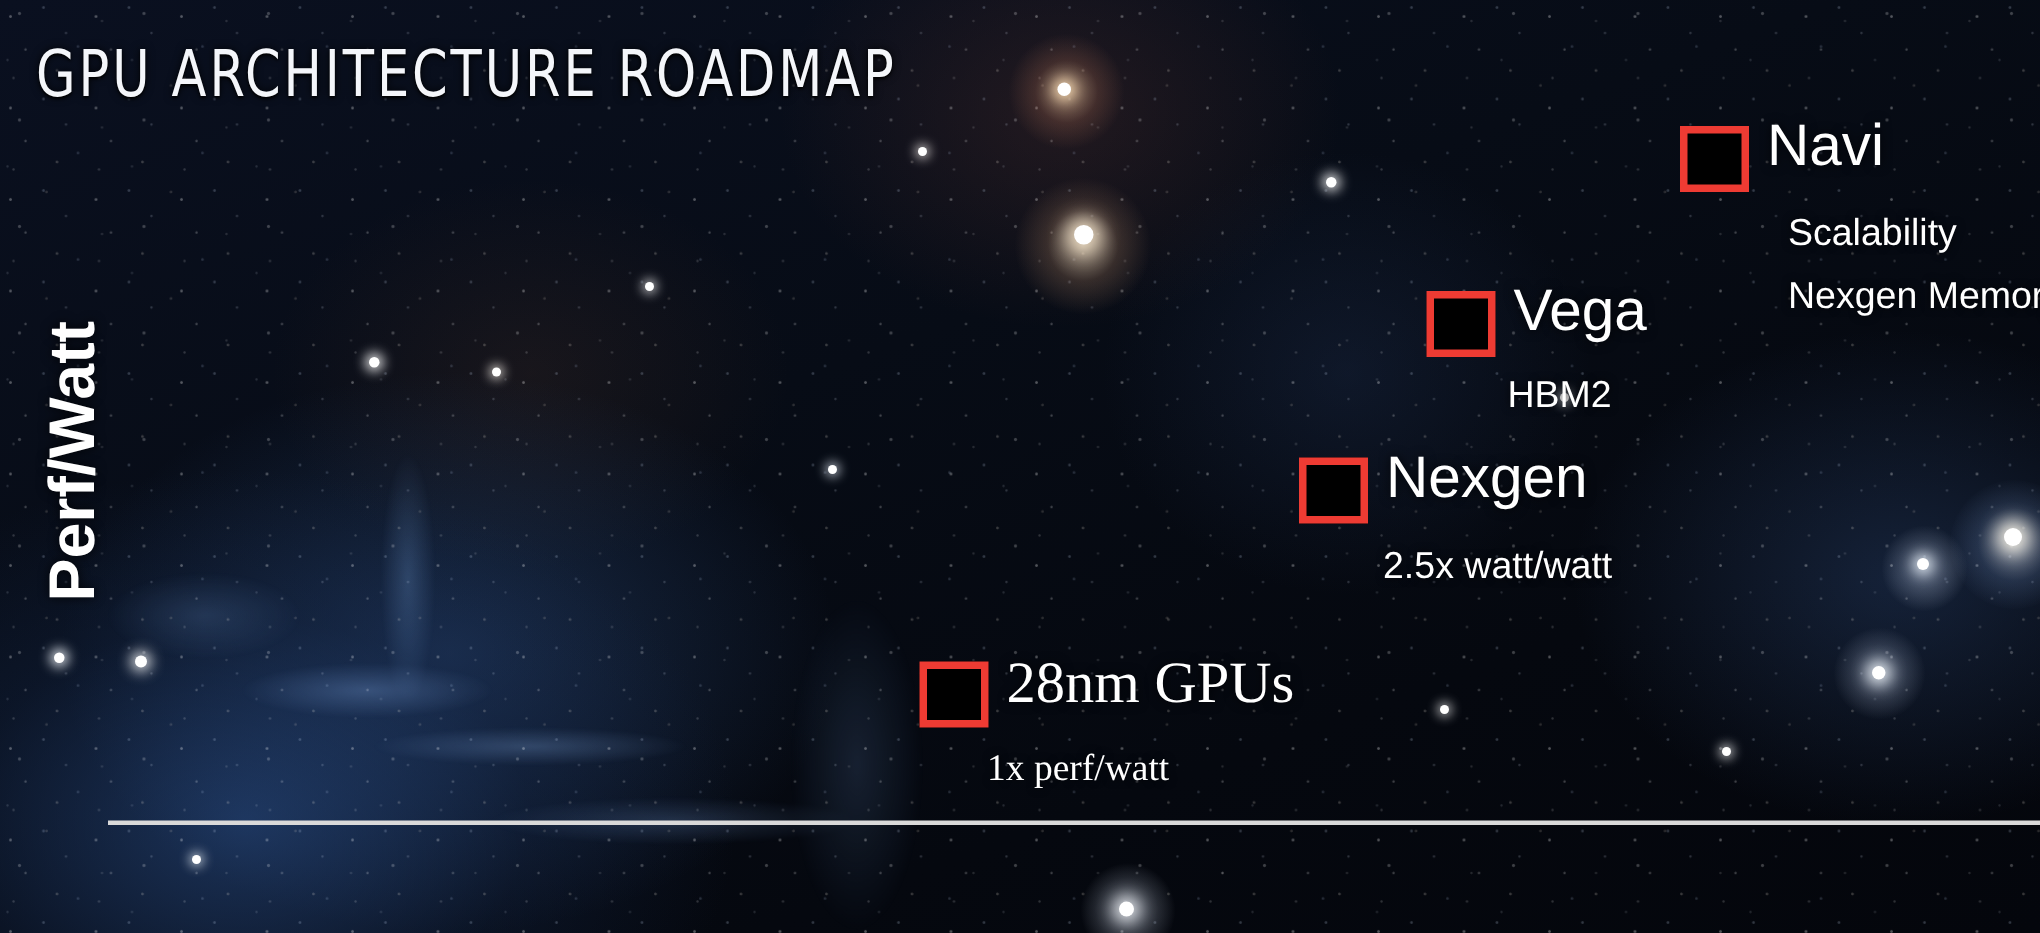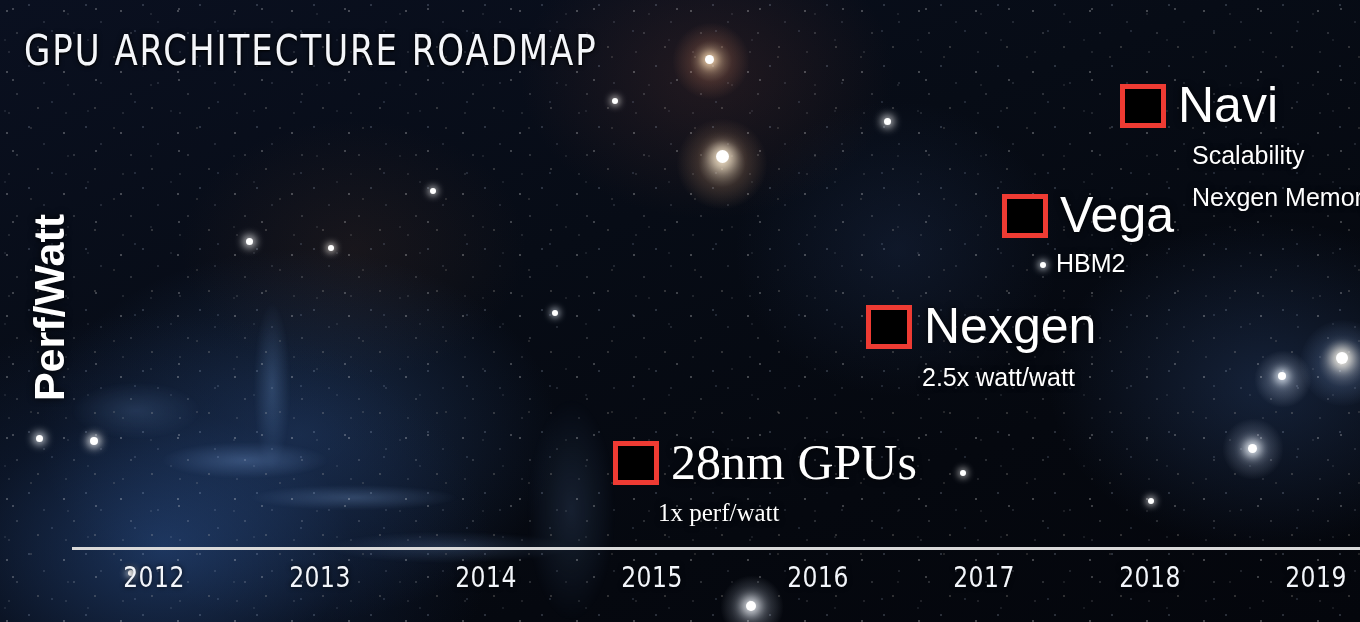--- a/index.html
+++ b/index.html
@@ -100,21 +100,21 @@
 
   
   .milestone{position:absolute;}
   .marker{
     width:46px;height:44px;box-sizing:border-box;
     background:#000000;
     border:5px solid #ee3b33;
   }
   .m-title{
     position:absolute;left:58px;top:-8px;white-space:nowrap;
-    font-size:50px;color:#ffffff;font-weight:400;letter-spacing:0px;
+    font-size:39px;color:#ffffff;font-weight:400;letter-spacing:0px;
     text-shadow:0 0 7px rgba(0,0,0,.8);
   }
   .m-sub{
     position:absolute;white-space:nowrap;
     font-size:25px;color:#ffffff;font-weight:400;
     text-shadow:0 0 6px rgba(0,0,0,.8);
   }
 </style>
 </head>
 <body>
@@ -161,43 +161,33 @@
 
   <div id="ylabel">Perf/Watt</div>
 
   <div class="milestone" style="left:1120px;top:84px;">
     <div class="marker"></div>
     <div class="m-title">Navi</div>
     <div class="m-sub" style="left:72px;top:57px;">Scalability</div>
     <div class="m-sub" style="left:72px;top:99px;">Nexgen Memory</div>
   </div>
 
-  <div class="milestone" style="left:1002px;top:194px;">
+  <div class="milestone" style="left:951px;top:194px;">
     <div class="marker"></div>
     <div class="m-title">Vega</div>
     <div class="m-sub" style="left:54px;top:55px;">HBM2</div>
   </div>
 
   <div class="milestone" style="left:866px;top:305px;">
     <div class="marker"></div>
     <div class="m-title">Nexgen</div>
     <div class="m-sub" style="left:56px;top:58px;">2.5x watt/watt</div>
   </div>
 
   <div class="milestone" style="left:613px;top:441px;font-family:Liberation Serif, serif;">
     <div class="marker"></div>
     <div class="m-title">28nm GPUs</div>
     <div class="m-sub" style="left:45px;top:58px;">1x  perf/watt</div>
   </div>
 
   <div id="xaxis-line"></div>
-  <div id="xaxis-labels">
-    <div class="year" style="left:82px;">2012</div>
-    <div class="year" style="left:248px;">2013</div>
-    <div class="year" style="left:414px;">2014</div>
-    <div class="year" style="left:580px;">2015</div>
-    <div class="year" style="left:746px;">2016</div>
-    <div class="year" style="left:912px;">2017</div>
-    <div class="year" style="left:1078px;">2018</div>
-    <div class="year" style="left:1244px;">2019</div>
-  </div>
 
 </div>
 
 </body></html>

